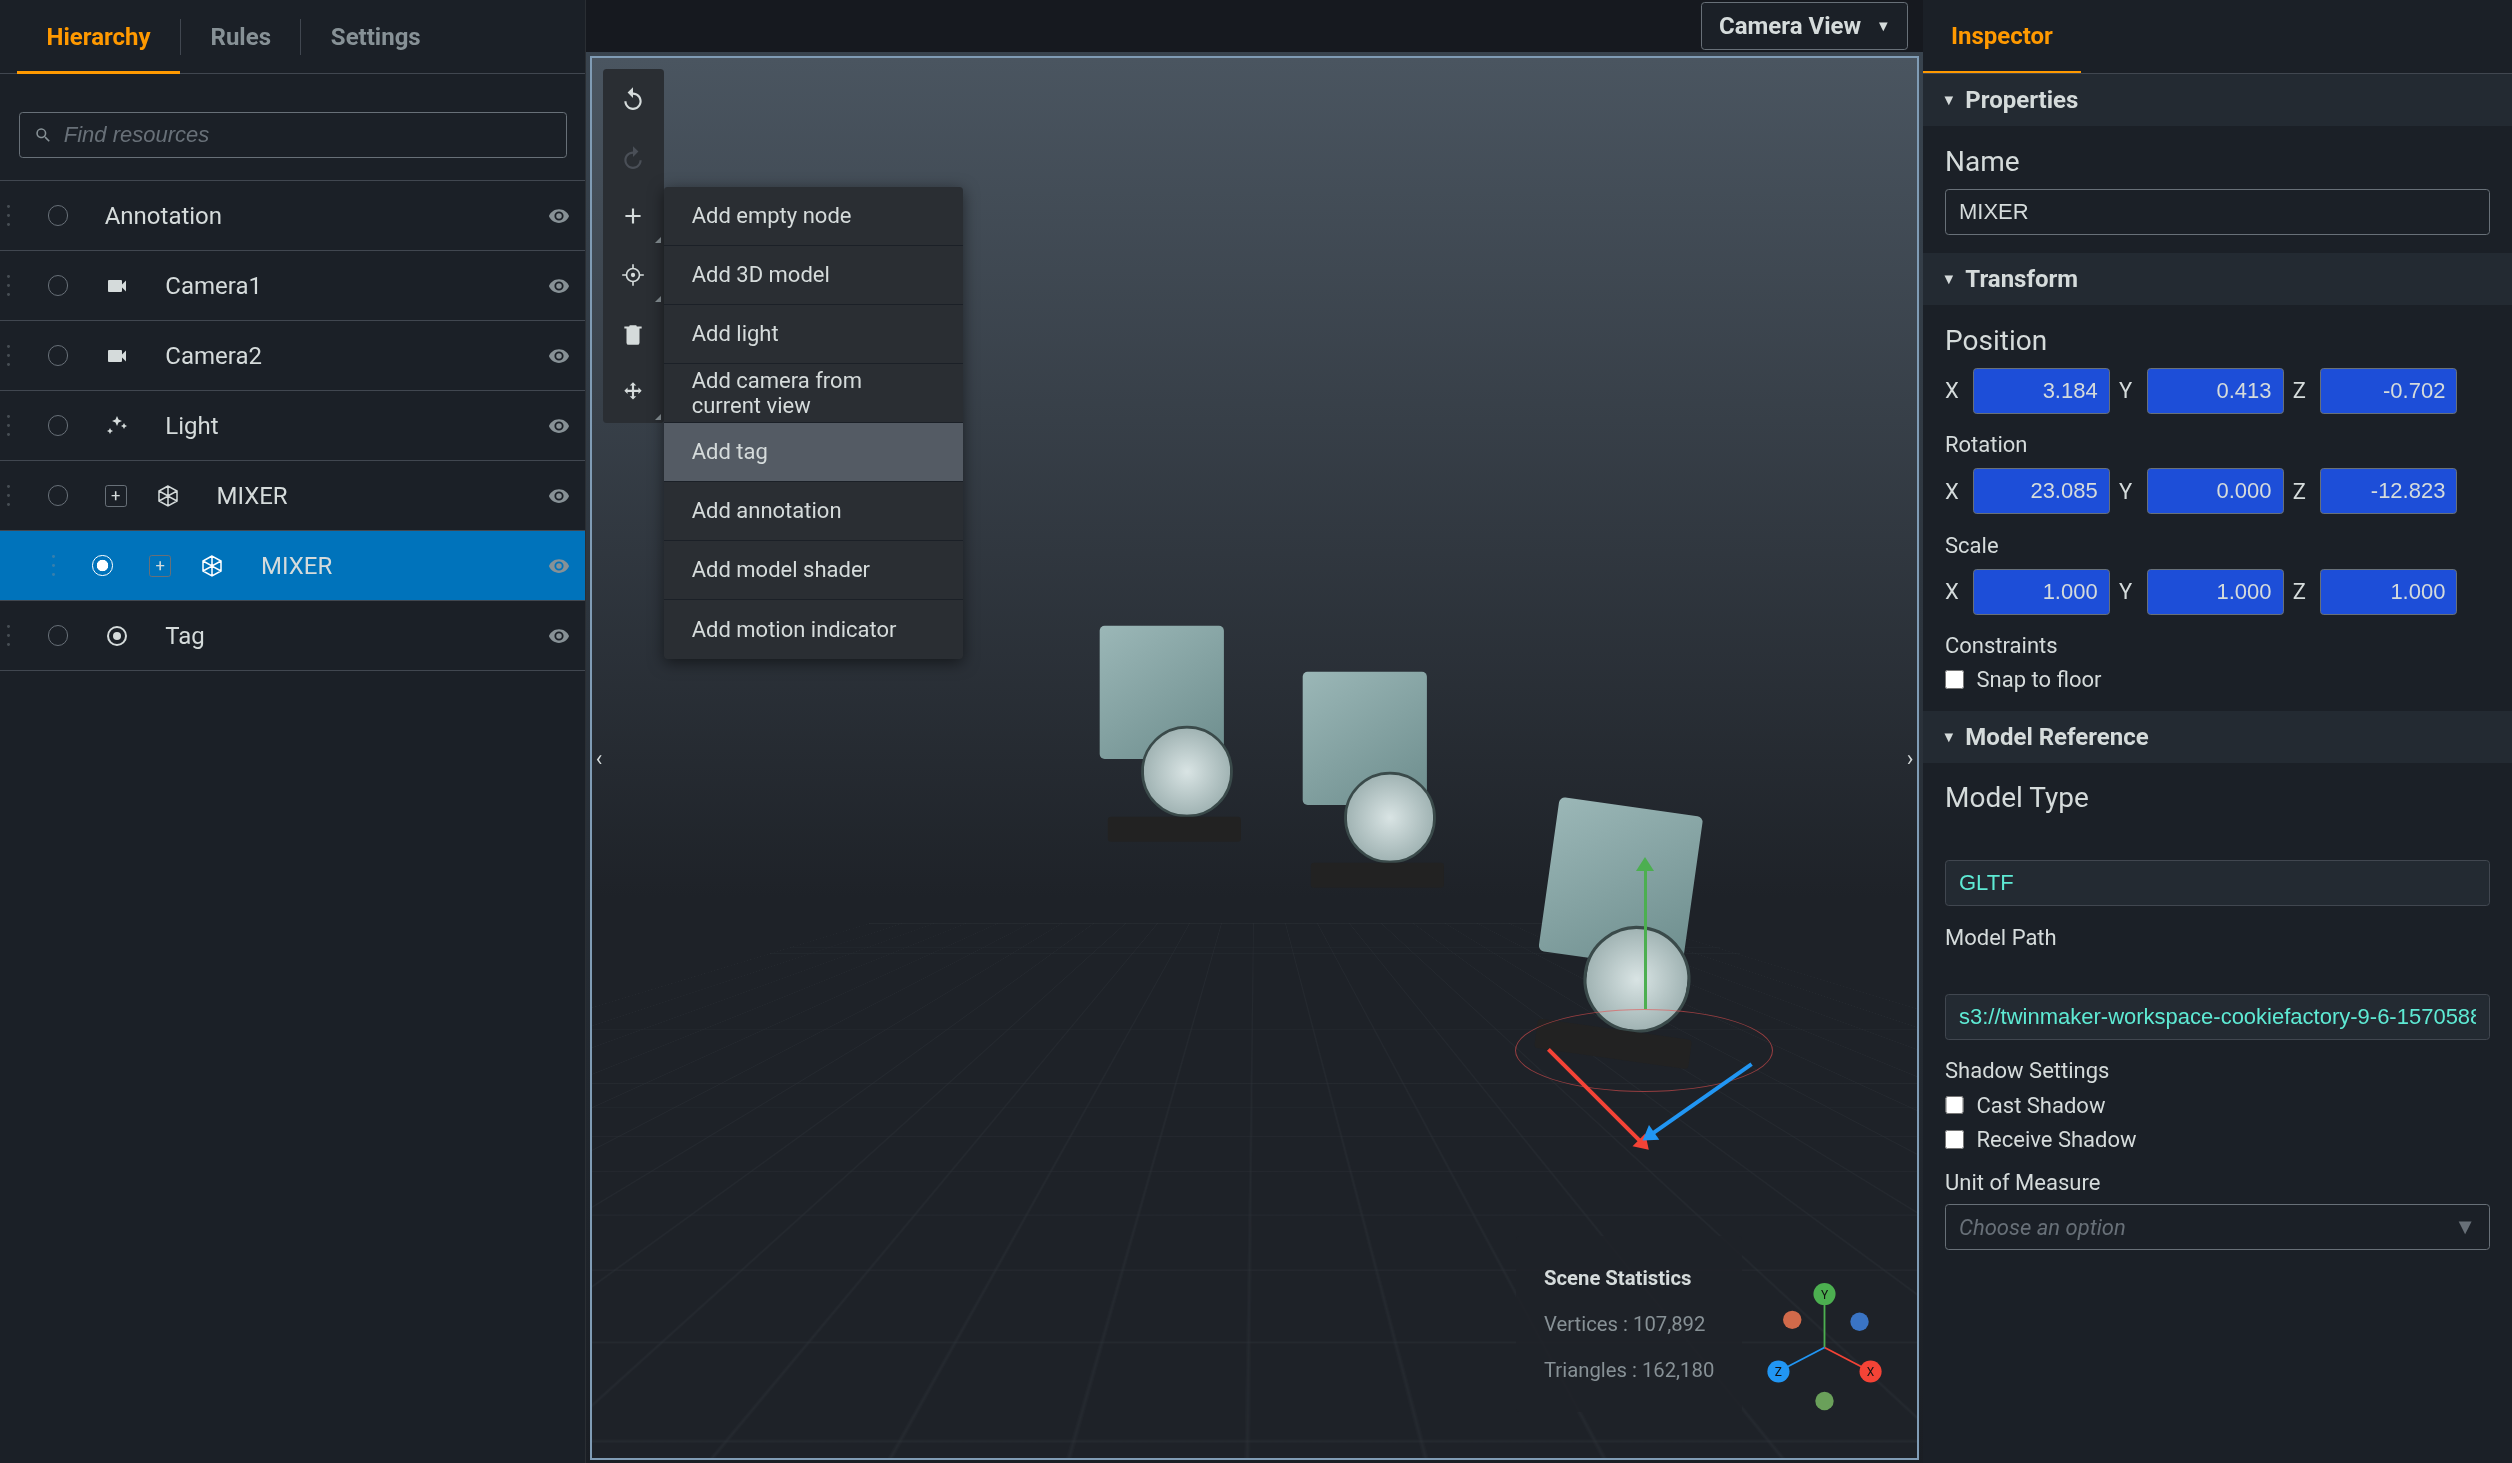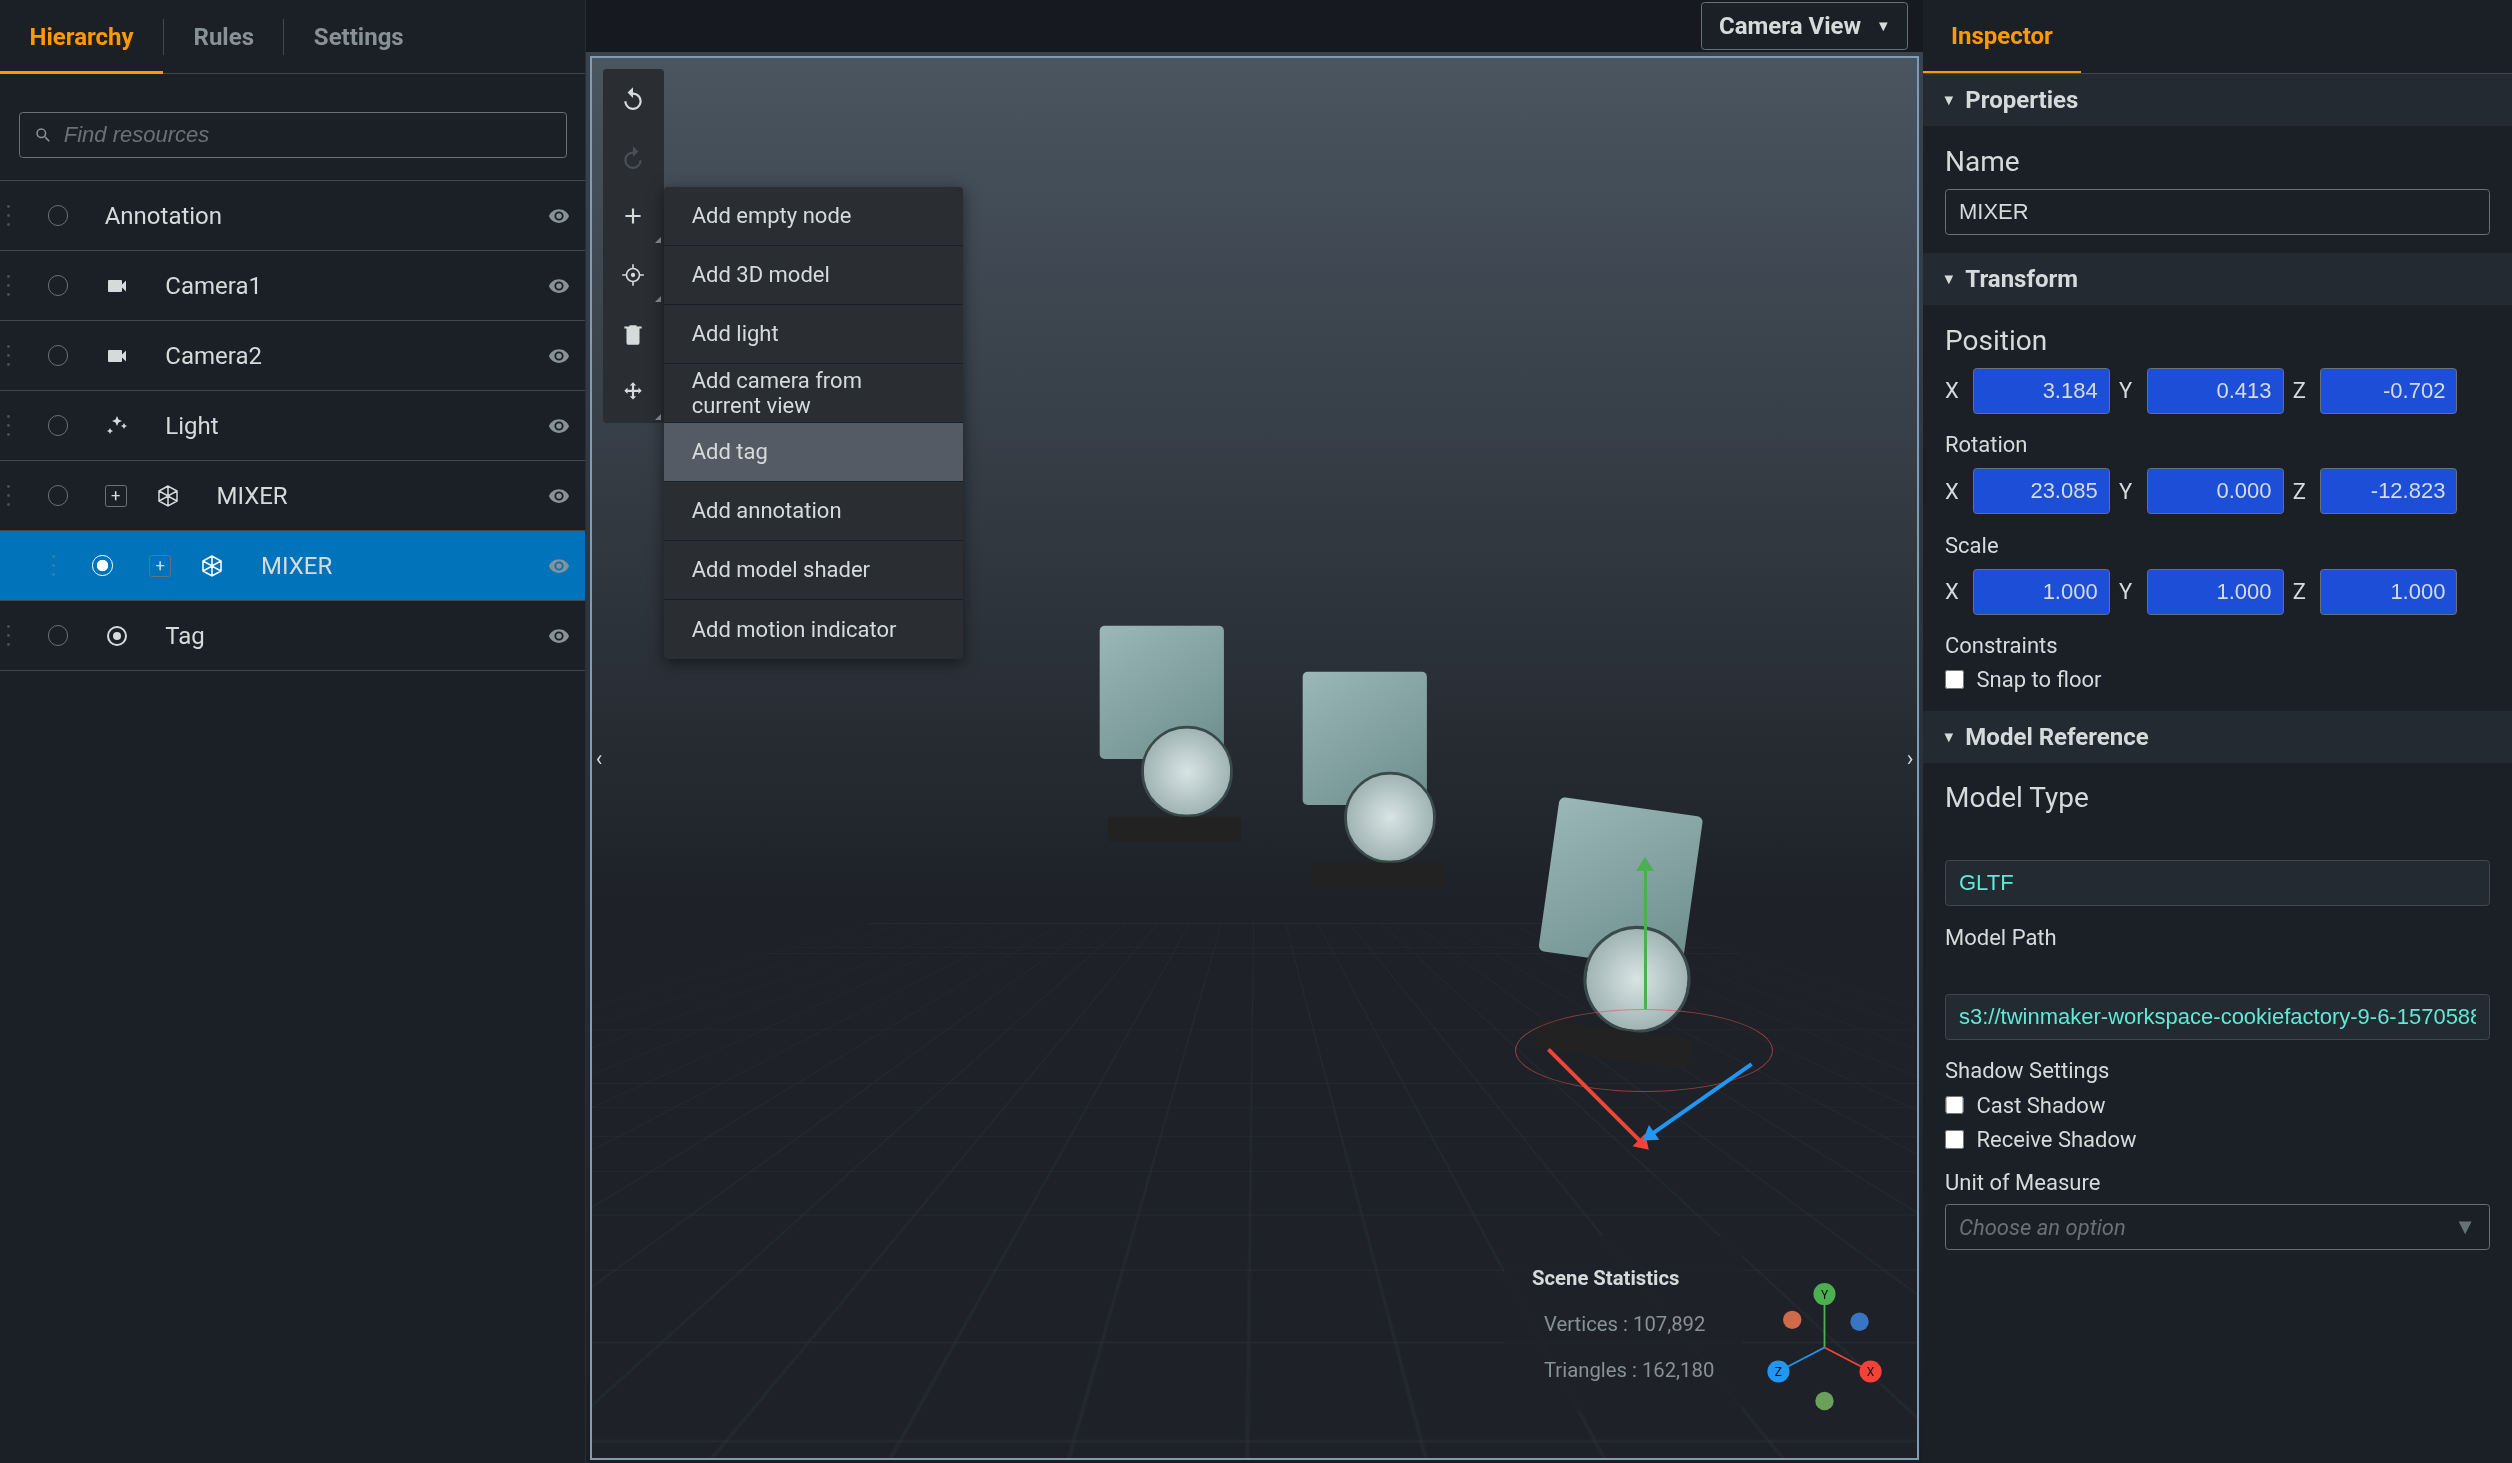--- a/index.html
+++ b/index.html
@@ -29,20 +29,21 @@
   display: flex;
   align-items: center;
   font-size: 24px;
   font-weight: 700;
   color: #879196;
   cursor: pointer;
   position: relative;
 }
 .left-tab.active {
   color: #ff9900;
+  margin-left: 17px;
 }
 .left-tab.active::after {
   content: '';
   position: absolute;
   bottom: -0.9px;
   left: 0;
   right: 0;
   height: 2.8px;
   background: #ff9900;
 }
@@ -240,21 +241,21 @@
   position: absolute;
   bottom: 46px;
   right: 175px;
   background: rgba(30,34,40,0.85);
   padding: 22px 28px;
   border-radius: 3.7px;
   font-size: 20.3px;
   line-height: 2;
 }
 .scene-stats .title { font-weight: 700; color: #d5dbdb; }
-.scene-stats .stat { color: #879196; margin-top: 5.5px; margin-left: 12px; }
+.scene-stats .stat { color: #879196; margin-top: 5.5px; }
 .axis-gizmo {
   position: absolute;
   bottom: 46px;
   right: 28px;
   width: 129px;
   height: 129px;
 }
 .right-panel {
   width: 589px;
   background: #1b2027;

